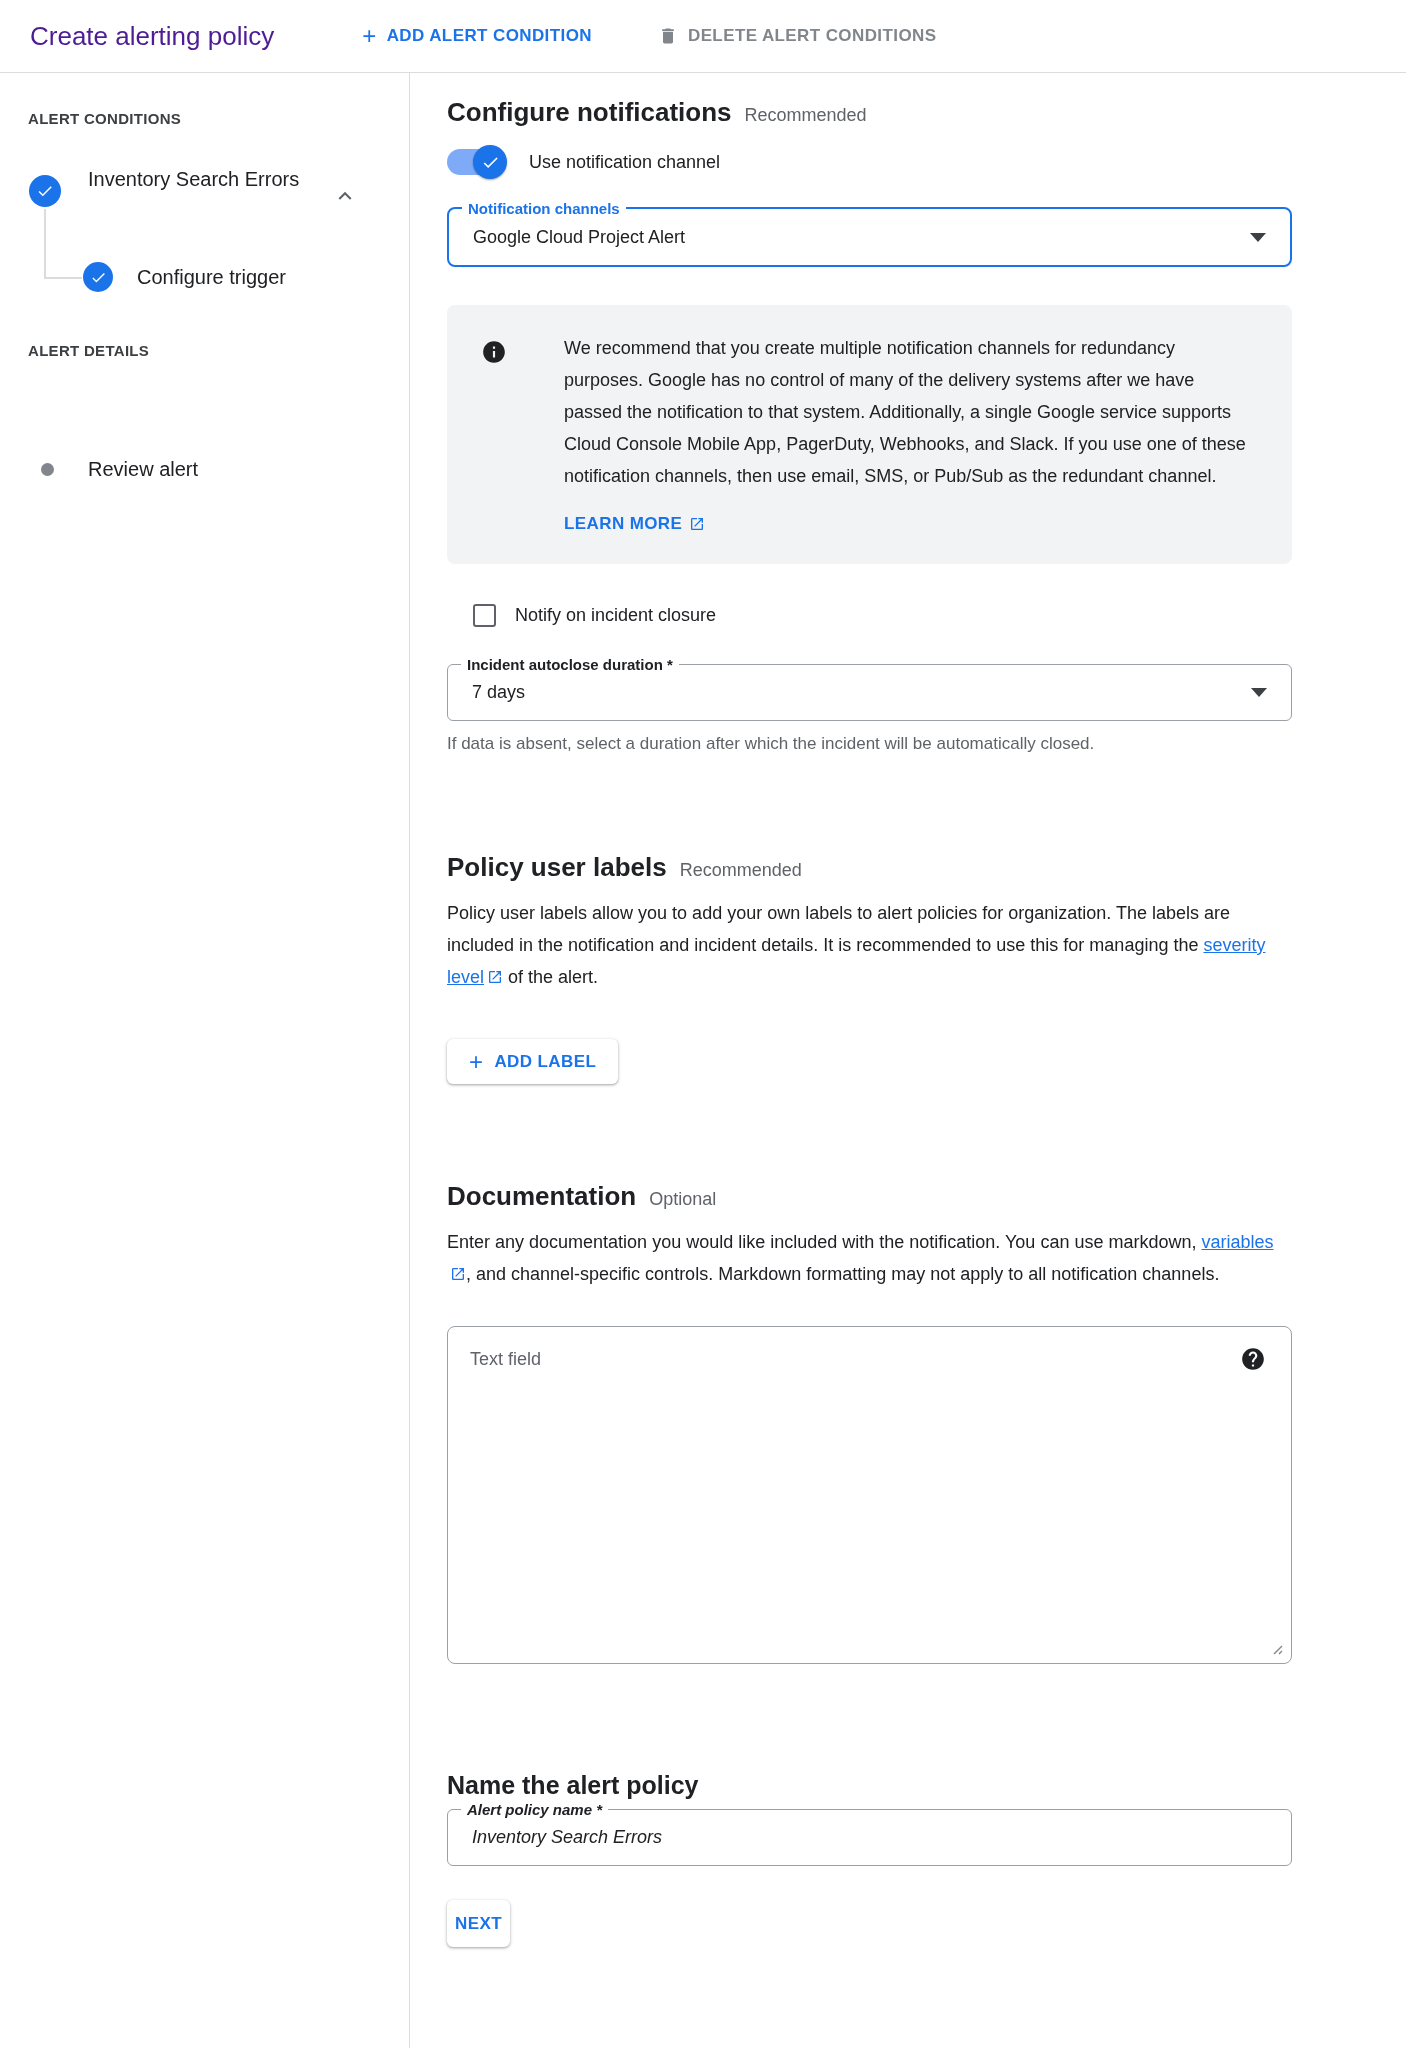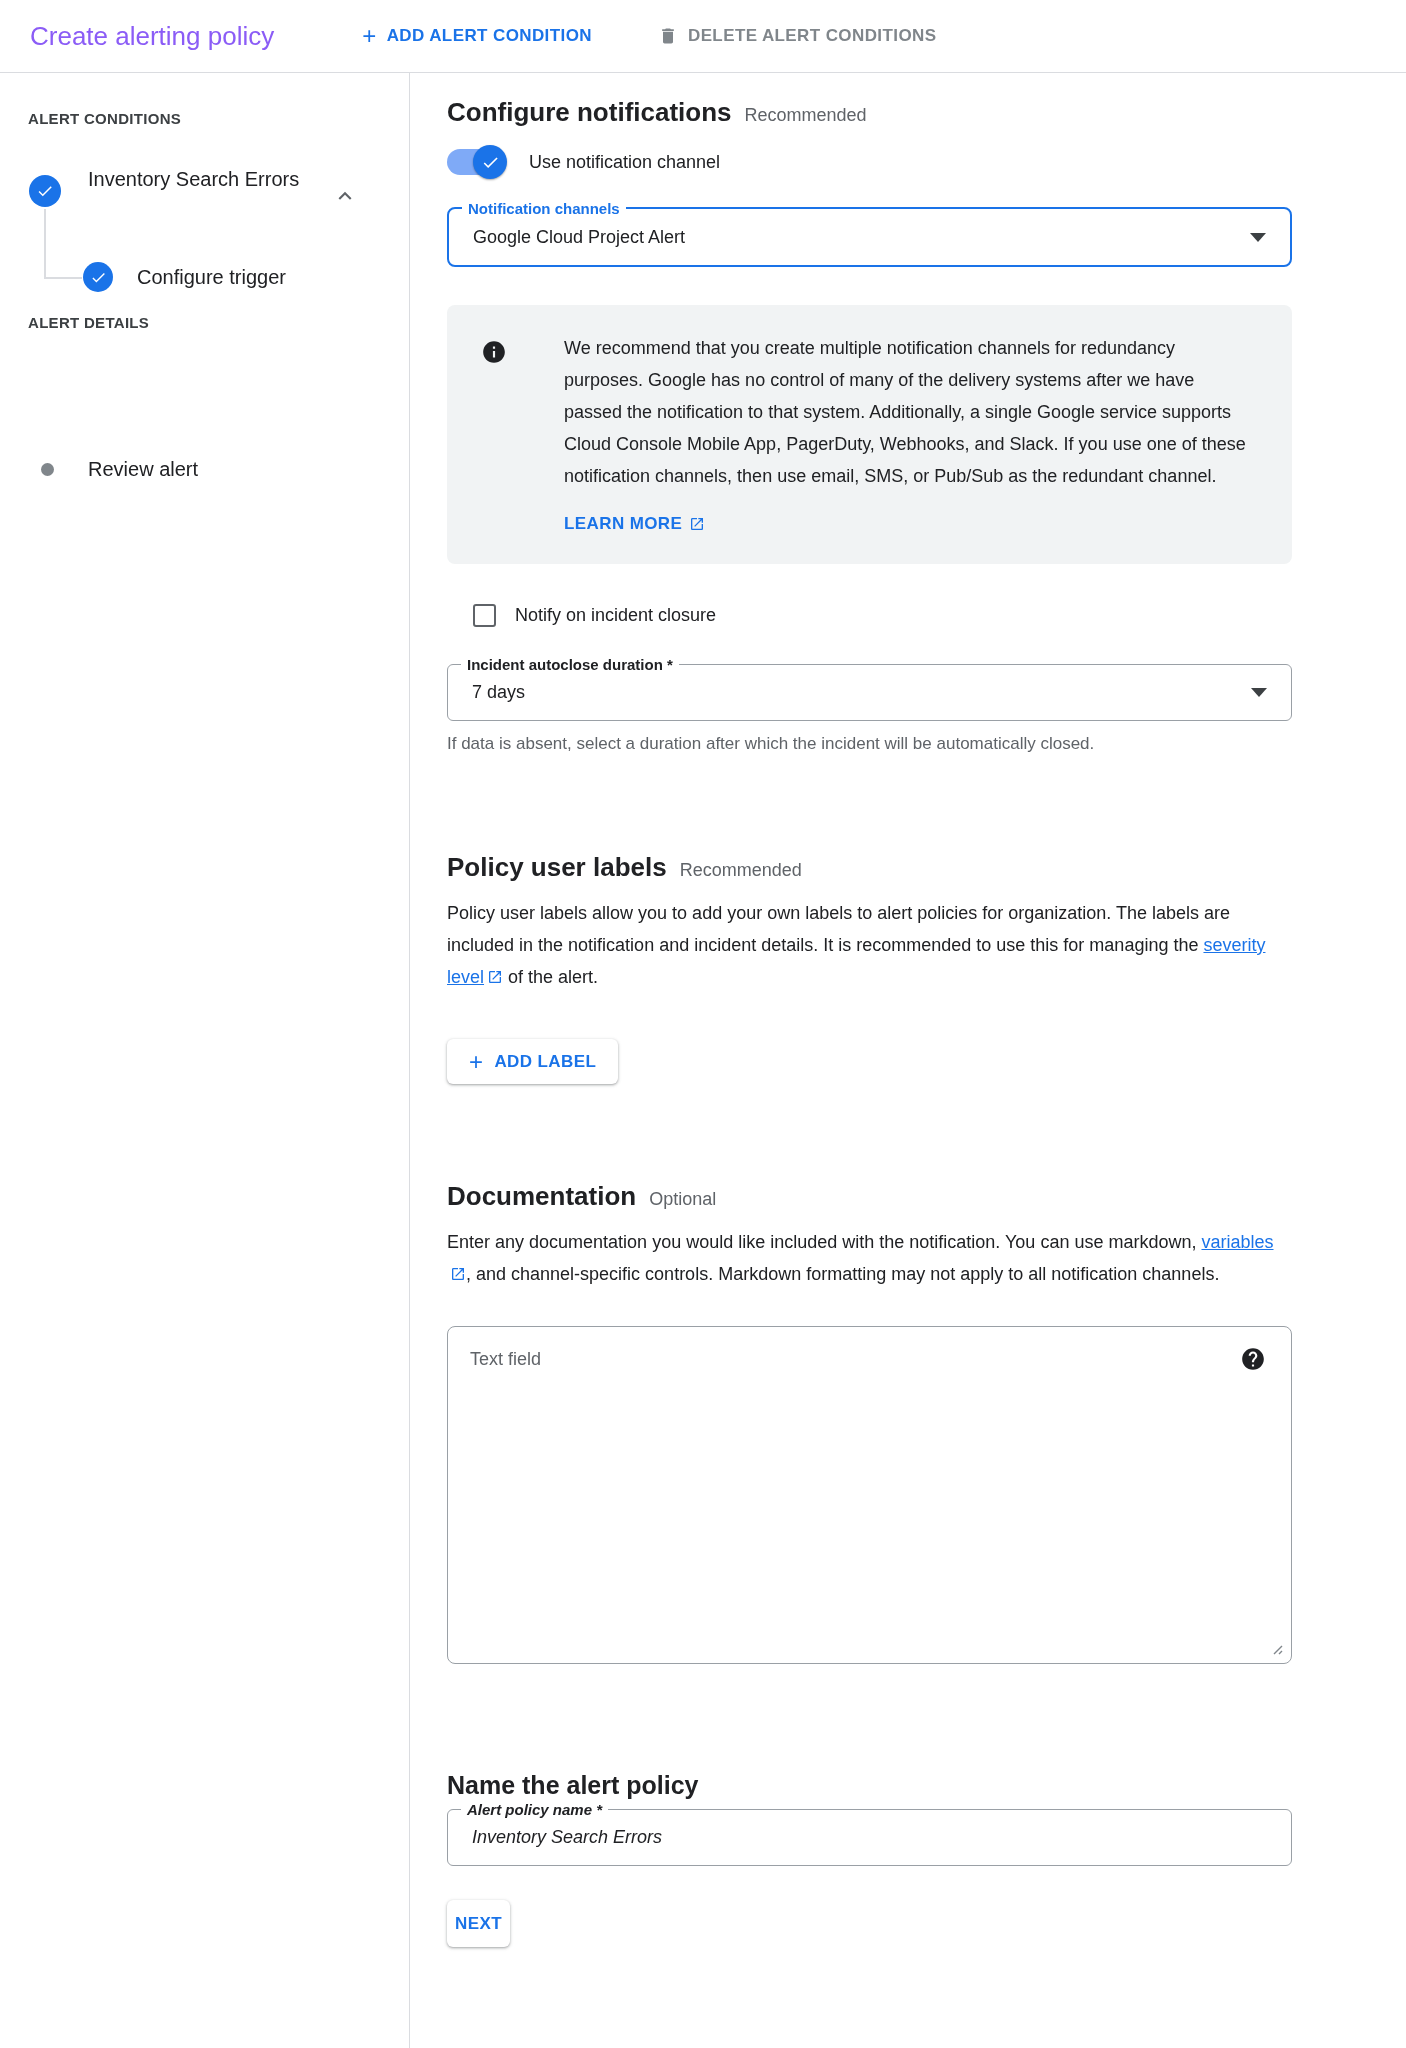--- a/index.html
+++ b/index.html
@@ -2,36 +2,36 @@
 <html><head>
 <meta charset="utf-8">
 <style>
   * { margin:0; padding:0; box-sizing:border-box; }
   html,body { background:#fff; }
   body { font-family:"Liberation Sans","DejaVu Sans",sans-serif; color:#202124; }
   .page { position:relative; width:1406px; height:2048px; background:#fff; overflow:hidden; }
 
   
   .topbar { height:73px; display:flex; align-items:center; border-bottom:1px solid #dadce0; }
-  .page-title { font-size:26px; font-weight:400; color:#8b5cf6; margin-left:30px; }
+  .page-title { font-size:26px; font-weight:400; color:#4c1d95; margin-left:30px; }
   .txt-btn { display:flex; align-items:center; gap:10px; background:none; border:none; cursor:pointer;
              font-family:inherit; font-size:17px; font-weight:700; letter-spacing:.4px; }
   .txt-btn.blue { color:#1a73e8; margin-left:88px; }
   .txt-btn.gray { color:#80868b; margin-left:66px; }
   .plus-glyph { font-size:24px; font-weight:400; line-height:20px; }
   .icon-svg { display:block; }
 
   
   .body-row { display:flex; height:1975px; }
 
   
   .sidebar { position:relative; width:410px; min-width:410px; border-right:1px solid #dadce0; background:#fff; }
   .sb-caption { position:absolute; left:28px; font-size:15px; font-weight:700; letter-spacing:.3px; color:#3c4043; }
   .cap-conditions { top:37px; }
-  .cap-details { top:241px; }
+  .cap-details { top:269px; }
   .check-circle { position:absolute; border-radius:50%; background:#1a73e8; display:flex; align-items:center; justify-content:center; }
   .check1 { left:29px; top:102px; width:32px; height:32px; }
   .check2 { left:83px; top:189px; width:30px; height:30px; }
   .cond-label { position:absolute; left:88px; top:90px; width:232px; font-size:20px; line-height:33px; color:#202124; }
   .chevron-btn { position:absolute; left:330px; top:108px; width:30px; height:30px; background:none; border:none; cursor:pointer; display:flex; align-items:center; justify-content:center; }
   .connector-v { position:absolute; left:44px; top:136px; width:2px; height:68px; background:#dadce0; }
   .connector-h { position:absolute; left:44px; top:204px; width:38px; height:2px; background:#dadce0; }
   .trigger-label { position:absolute; left:137px; top:193px; font-size:20px; color:#202124; }
   .sb-item { position:absolute; left:0; width:100%; display:flex; align-items:center; cursor:pointer; }
   .sb-item .dot { width:13px; height:13px; border-radius:50%; margin-left:41px; }

